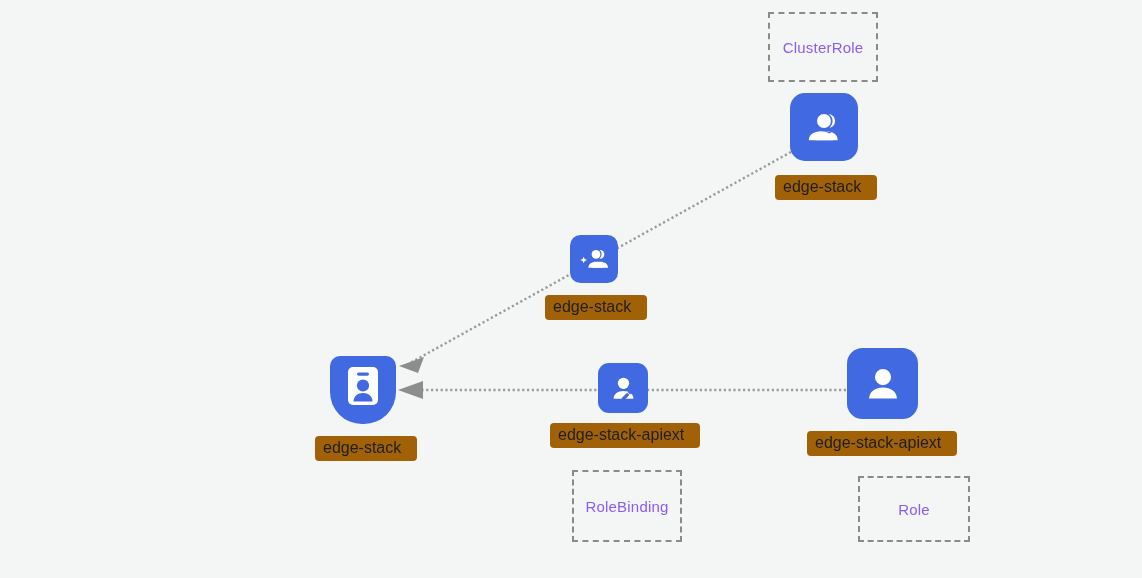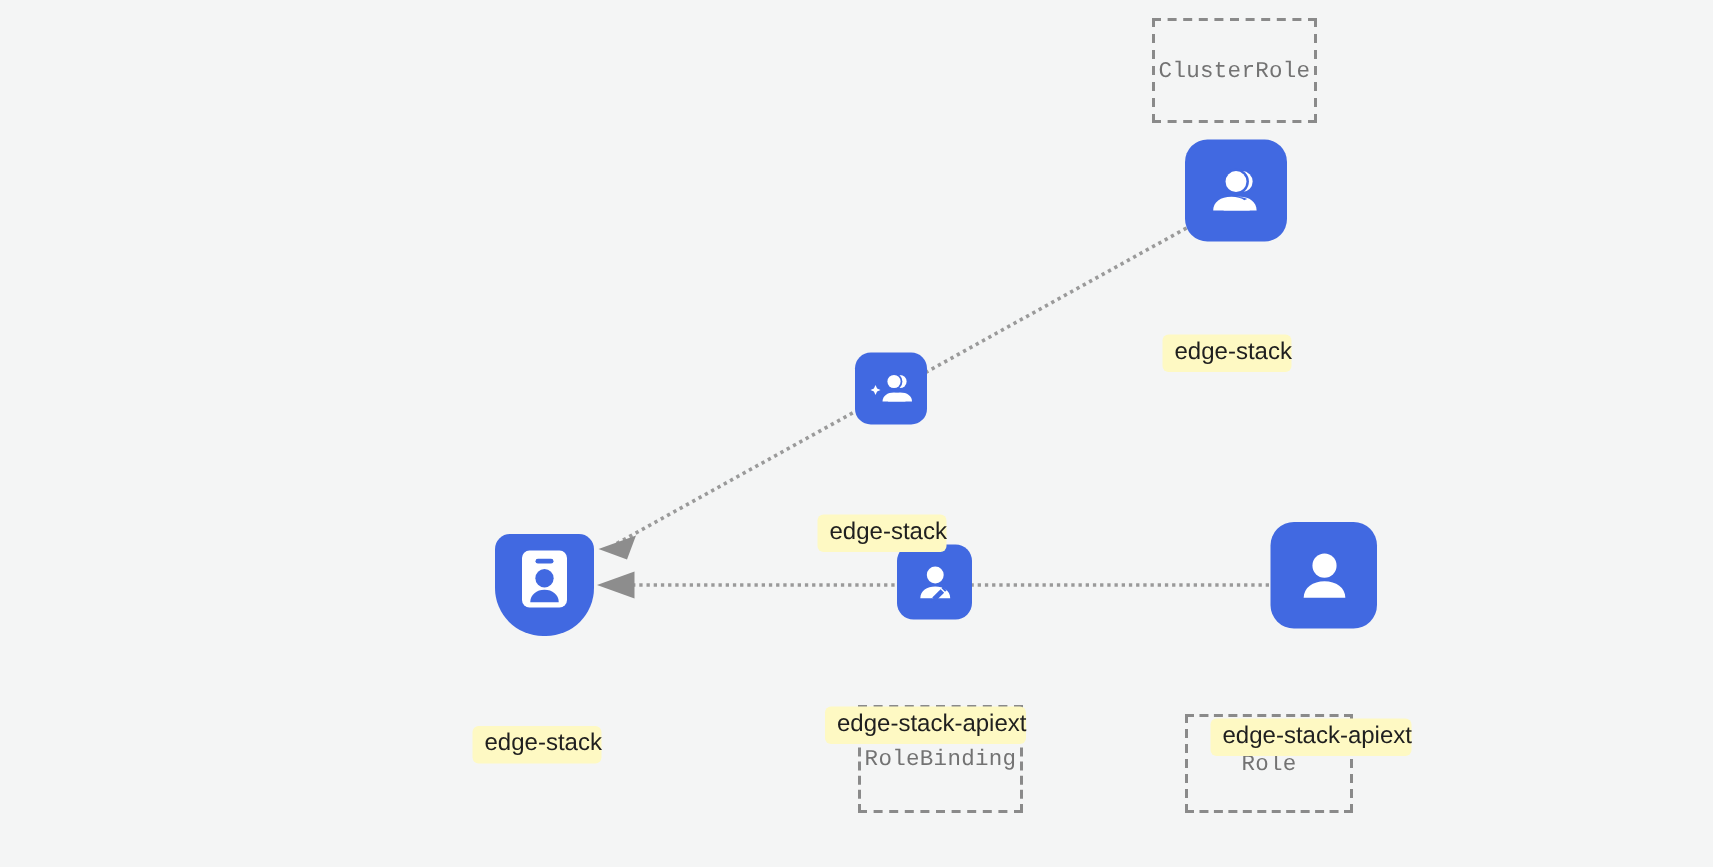--- a/index.html
+++ b/index.html
@@ -38,23 +38,23 @@
     position: absolute;
     box-sizing: border-box;
     border: 2px dashed #8a8a8a;
     background: transparent;
     display: flex;
     align-items: center;
     justify-content: center;
     z-index: 2;
   }
   .kind-box .kind-label {
-    color: #737373;
+    color: #8b5cf6;
     font-size: 15px;
-    font-family: Liberation Mono, monospace;
+    font-family: Liberation Sans, sans-serif;
     letter-spacing: 0.2px;
     white-space: nowrap;
   }
 
   
   .node {
     position: absolute;
     z-index: 3;
   }
   .icon-tile {
@@ -70,30 +70,29 @@
   .tile-rounded { border-radius: 22%; }
 
   
   .tile-shield {
     border-radius: 10px 10px 32px 32px;
   }
 
   
   .name-chip {
     position: absolute;
-    background: #fef9c3;
+    background: #a16207;
     color: #1f1f1f;
     font-size: 16px;
     font-family: "Liberation Sans", sans-serif;
-    padding: 3px 0 4px 8px;
+    padding: 3px 16px 4px 8px;
     border-radius: 4px;
     white-space: nowrap;
     z-index: 4;
     line-height: 1.15;
-    margin-top: 48px;
   }
 </style>
 </head>
 <body>
 
 <div id="canvas">
 
   <svg id="edges" viewBox="0 0 1142 578" width="1142" height="578" xmlns="http://www.w3.org/2000/svg">
     <g>
       <line x1="791" y1="152" x2="410" y2="363" stroke="#9a9a9a" stroke-width="2.4" stroke-dasharray="2.2 2.6" stroke-linecap="butt"></line>
@@ -165,21 +164,21 @@
         <path d="M9.5 39c0-7.1 6.5-11.3 14.5-11.3S38.5 31.9 38.5 39z" fill="#ffffff"></path>
 
         <path d="M29.2 30.2l3.4 3.4-8.1 8.1-3.4-3.4z" fill="#4169e1"></path>
         <path d="M30.1 29.3l1.5-1.5 3.4 3.4-1.5 1.5z" fill="#4169e1"></path>
         <path d="M20.5 39.1l-.9 3.3 3.3-.9z" fill="#4169e1"></path>
       </svg>
     </div>
   </div>
   <div class="name-chip" style="left:550px; top:423px;">edge-stack-apiext</div>
 
-  <div class="kind-box" style="left:790px; top:476px; width:112px; height:66px;">
+  <div class="kind-box" style="left:858px; top:476px; width:112px; height:66px;">
     <span class="kind-label">Role</span>
   </div>
   <div class="node" style="left:0; top:0;">
     <div class="icon-tile tile-rounded" style="left:847px; top:348px; width:71px; height:71px;">
       <svg width="46" height="46" viewBox="0 0 48 48" aria-hidden="true">
         <circle cx="24" cy="16.8" r="8.4" fill="#ffffff"></circle>
         <path d="M9.5 39.2c0-7.3 6.5-11.6 14.5-11.6s14.5 4.3 14.5 11.6z" fill="#ffffff"></path>
       </svg>
     </div>
   </div>

